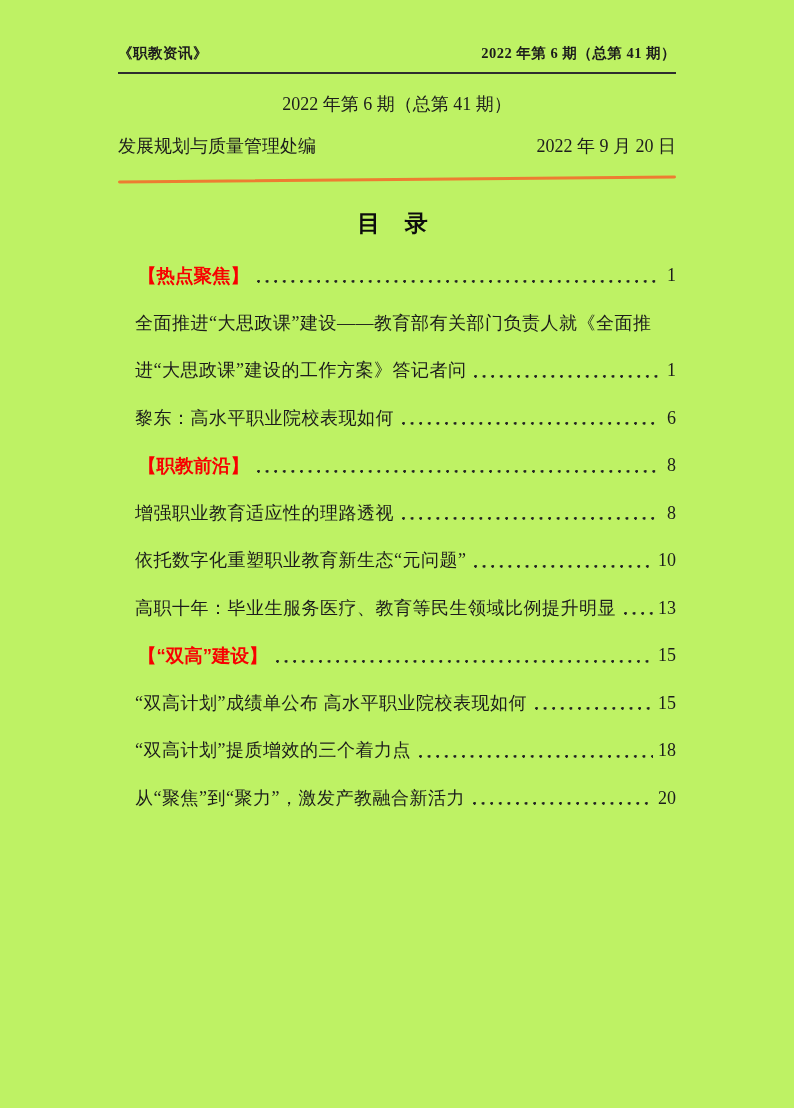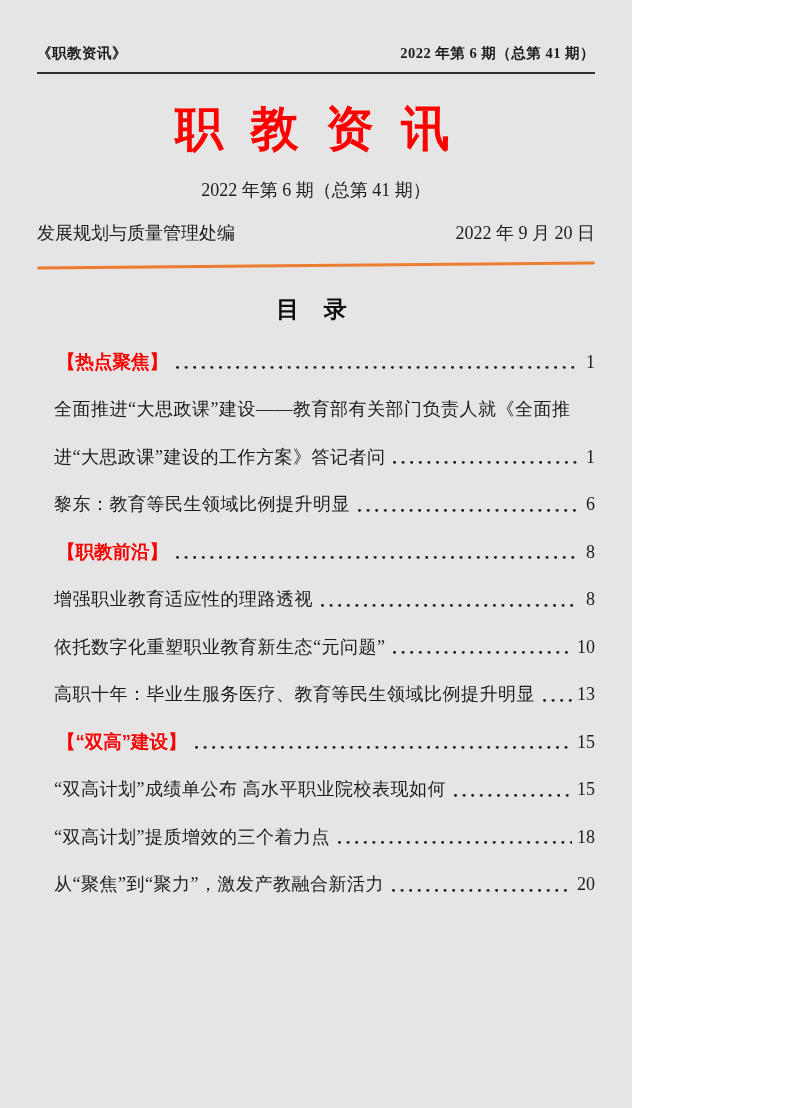--- a/index.html
+++ b/index.html
@@ -1,21 +1,21 @@
 <!DOCTYPE html>
 <html><head>
 <meta charset="utf-8">
 <style>
   * { margin: 0; padding: 0; box-sizing: border-box; }
   html, body { background: #ffffff; }
   .page {
     position: relative;
-    width: 632px;
+    width: 794px;
     height: 1108px;
-    background: #e5e5e5;
+    background: #bef264;
     font-family: "Liberation Serif", "DejaVu Serif", serif;
     color: #1c1c1c;
     overflow: hidden;
   }
   .content {
     width: 558px;
     margin: 0 auto;
   }
   
   .masthead {
@@ -117,21 +117,20 @@
 
 <div class="page">
   <div class="content">
 
     <div class="masthead">
       <span>《职教资讯》</span>
       <span>2022 年第 6 期（总第 41 期）</span>
     </div>
     <div class="rule-black"></div>
 
-    <div class="doc-title">职 教 资 讯</div>
     <div class="issue-line">2022 年第 6 期（总第 41 期）</div>
 
     <div class="pub-row">
       <span>发展规划与质量管理处编</span>
       <span>2022 年 9 月 20 日</span>
     </div>
     <div class="rule-orange"></div>
 
     <div class="toc-heading">目  录</div>
 
@@ -149,21 +148,21 @@
         </div>
         <div class="toc-row item">
           <span class="txt">进“大思政课”建设的工作方案》答记者问</span>
           <span class="leader"></span>
           <span class="pg">1</span>
         </div>
       </div>
 
 
       <div class="toc-row item">
-        <span class="txt">黎东：教育等民生领域比例提升明显</span>
+        <span class="txt">黎东：高水平职业院校表现如何</span>
         <span class="leader"></span>
         <span class="pg">6</span>
       </div>
 
       <div class="toc-row">
         <span class="sec-label">【职教前沿】</span>
         <span class="leader"></span>
         <span class="pg">8</span>
       </div>
 

